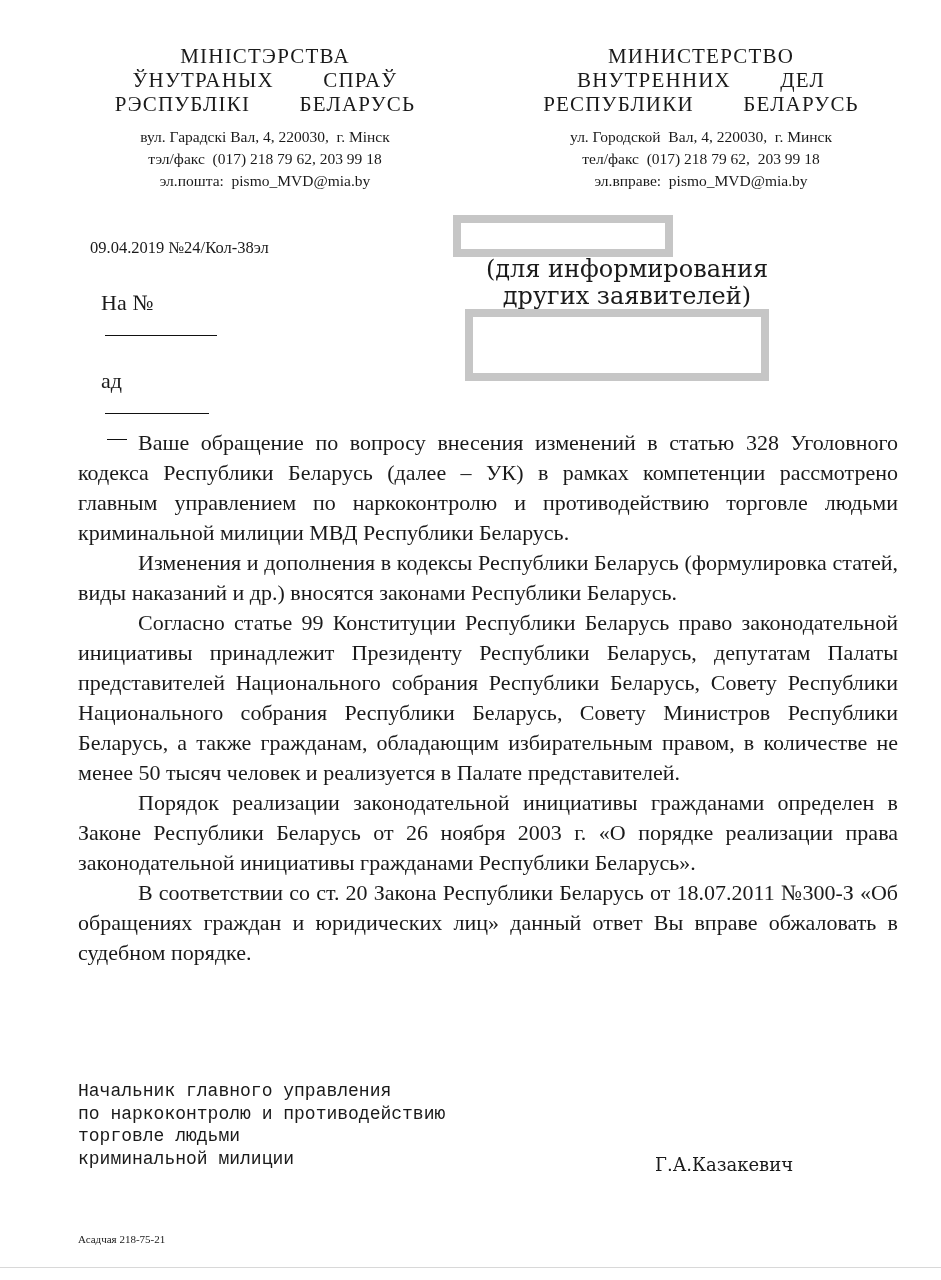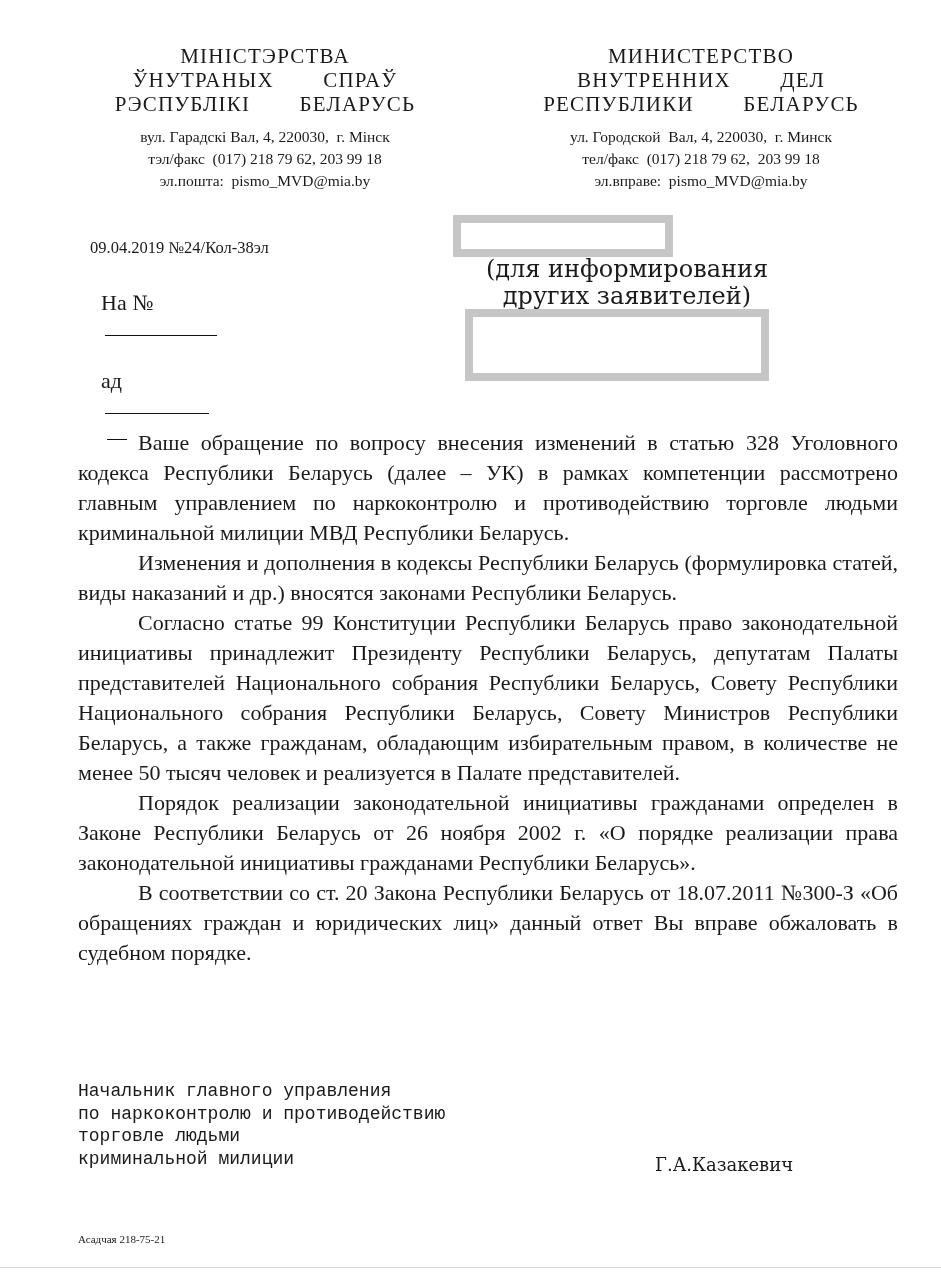--- a/index.html
+++ b/index.html
@@ -67,21 +67,21 @@
 </div>
 
 <div id="box1" class="graybox"></div>
 <div id="inform-note" class="abs">(для информирования других заявителей)</div>
 <div id="box2" class="graybox"></div>
 
 <div id="body-text">
   <p>Ваше обращение по вопросу внесения изменений в статью 328 Уголовного кодекса Республики Беларусь (далее – УК) в рамках компетенции рассмотрено главным управлением по наркоконтролю и противодействию торговле людьми криминальной милиции МВД Республики Беларусь.</p>
   <p>Изменения и дополнения в кодексы Республики Беларусь (формулировка статей, виды наказаний и др.) вносятся законами Республики Беларусь.</p>
   <p>Согласно статье 99 Конституции Республики Беларусь право законодательной инициативы принадлежит Президенту Республики Беларусь, депутатам Палаты представителей Национального собрания Республики Беларусь, Совету Республики Национального собрания Республики Беларусь, Совету Министров Республики Беларусь, а также гражданам, обладающим избирательным правом, в количестве не менее 50 тысяч человек и реализуется в Палате представителей.</p>
-  <p>Порядок реализации законодательной инициативы гражданами определен в Законе Республики Беларусь от 26 ноября 2002 г. «О порядке реализации права законодательной инициативы гражданами Республики Беларусь».</p>
+  <p>Порядок реализации законодательной инициативы гражданами определен в Законе Республики Беларусь от 26 ноября 2003 г. «О порядке реализации права законодательной инициативы гражданами Республики Беларусь».</p>
   <p>В соответствии со ст. 20 Закона Республики Беларусь от 18.07.2011 №300-З «Об обращениях граждан и юридических лиц» данный ответ Вы вправе обжаловать в судебном порядке.</p>
 </div>
 
 <div id="signature-block" class="abs">
   <div>Начальник главного управления</div>
   <div>по наркоконтролю и противодействию</div>
   <div>торговле людьми</div>
   <div>криминальной милиции</div>
 </div>
 <div id="signer-name" class="abs">Г.А.Казакевич</div>

